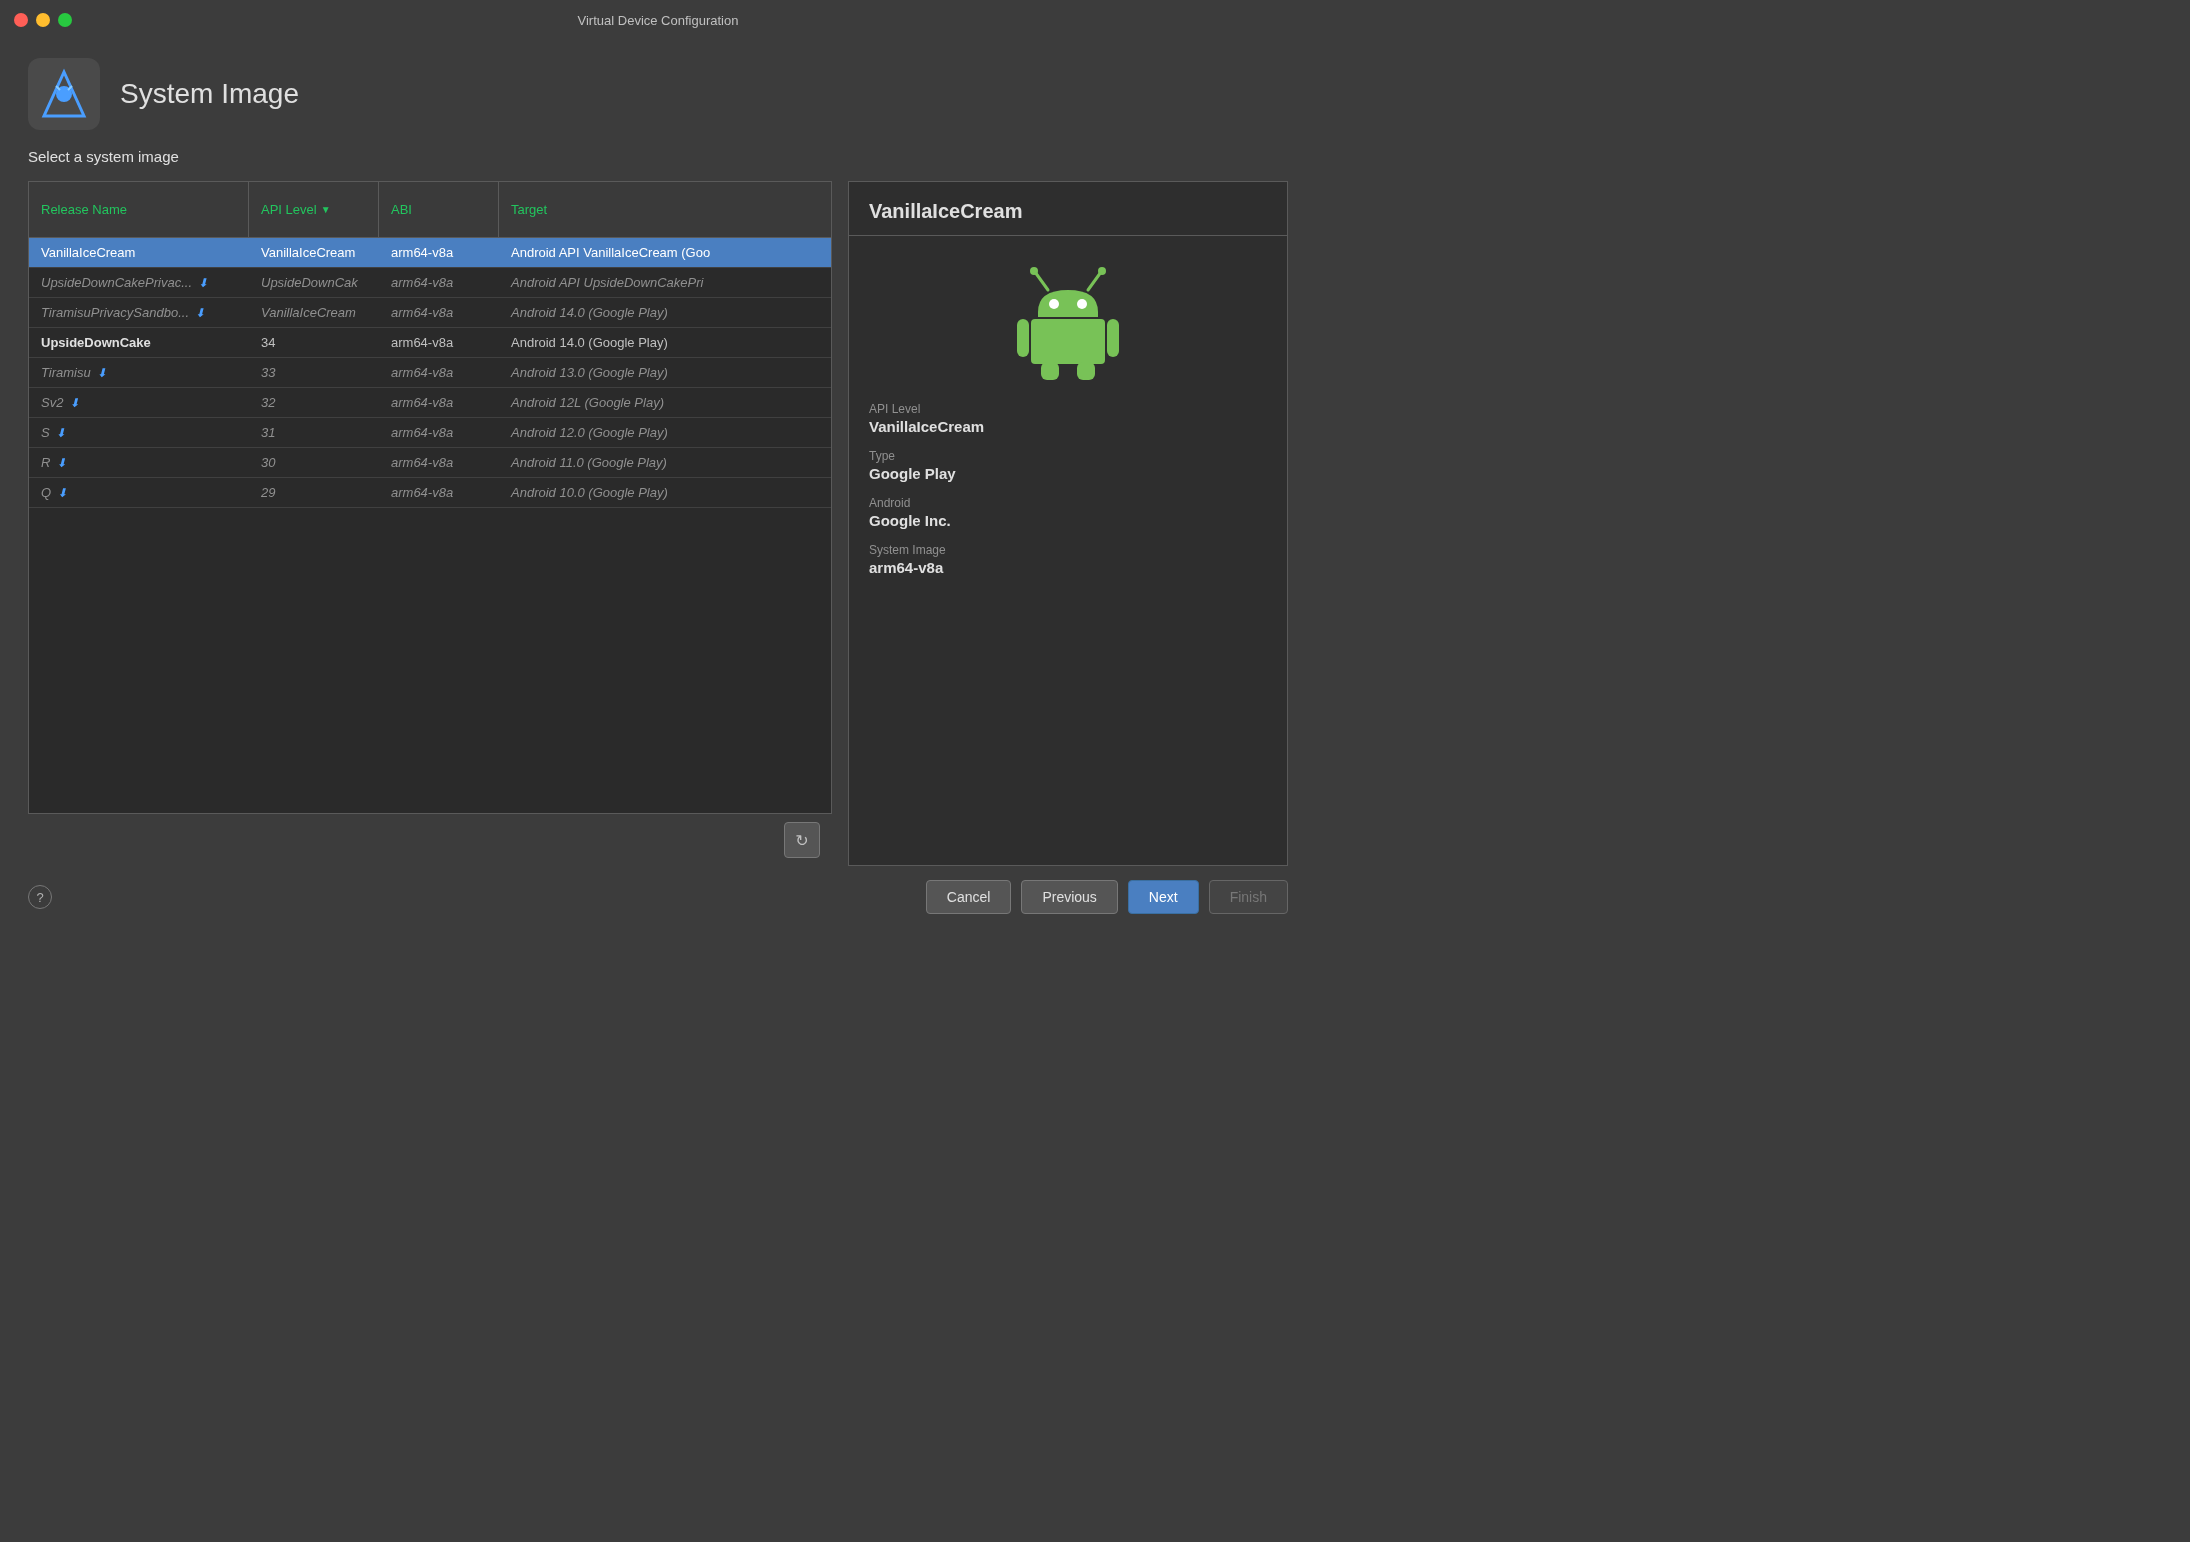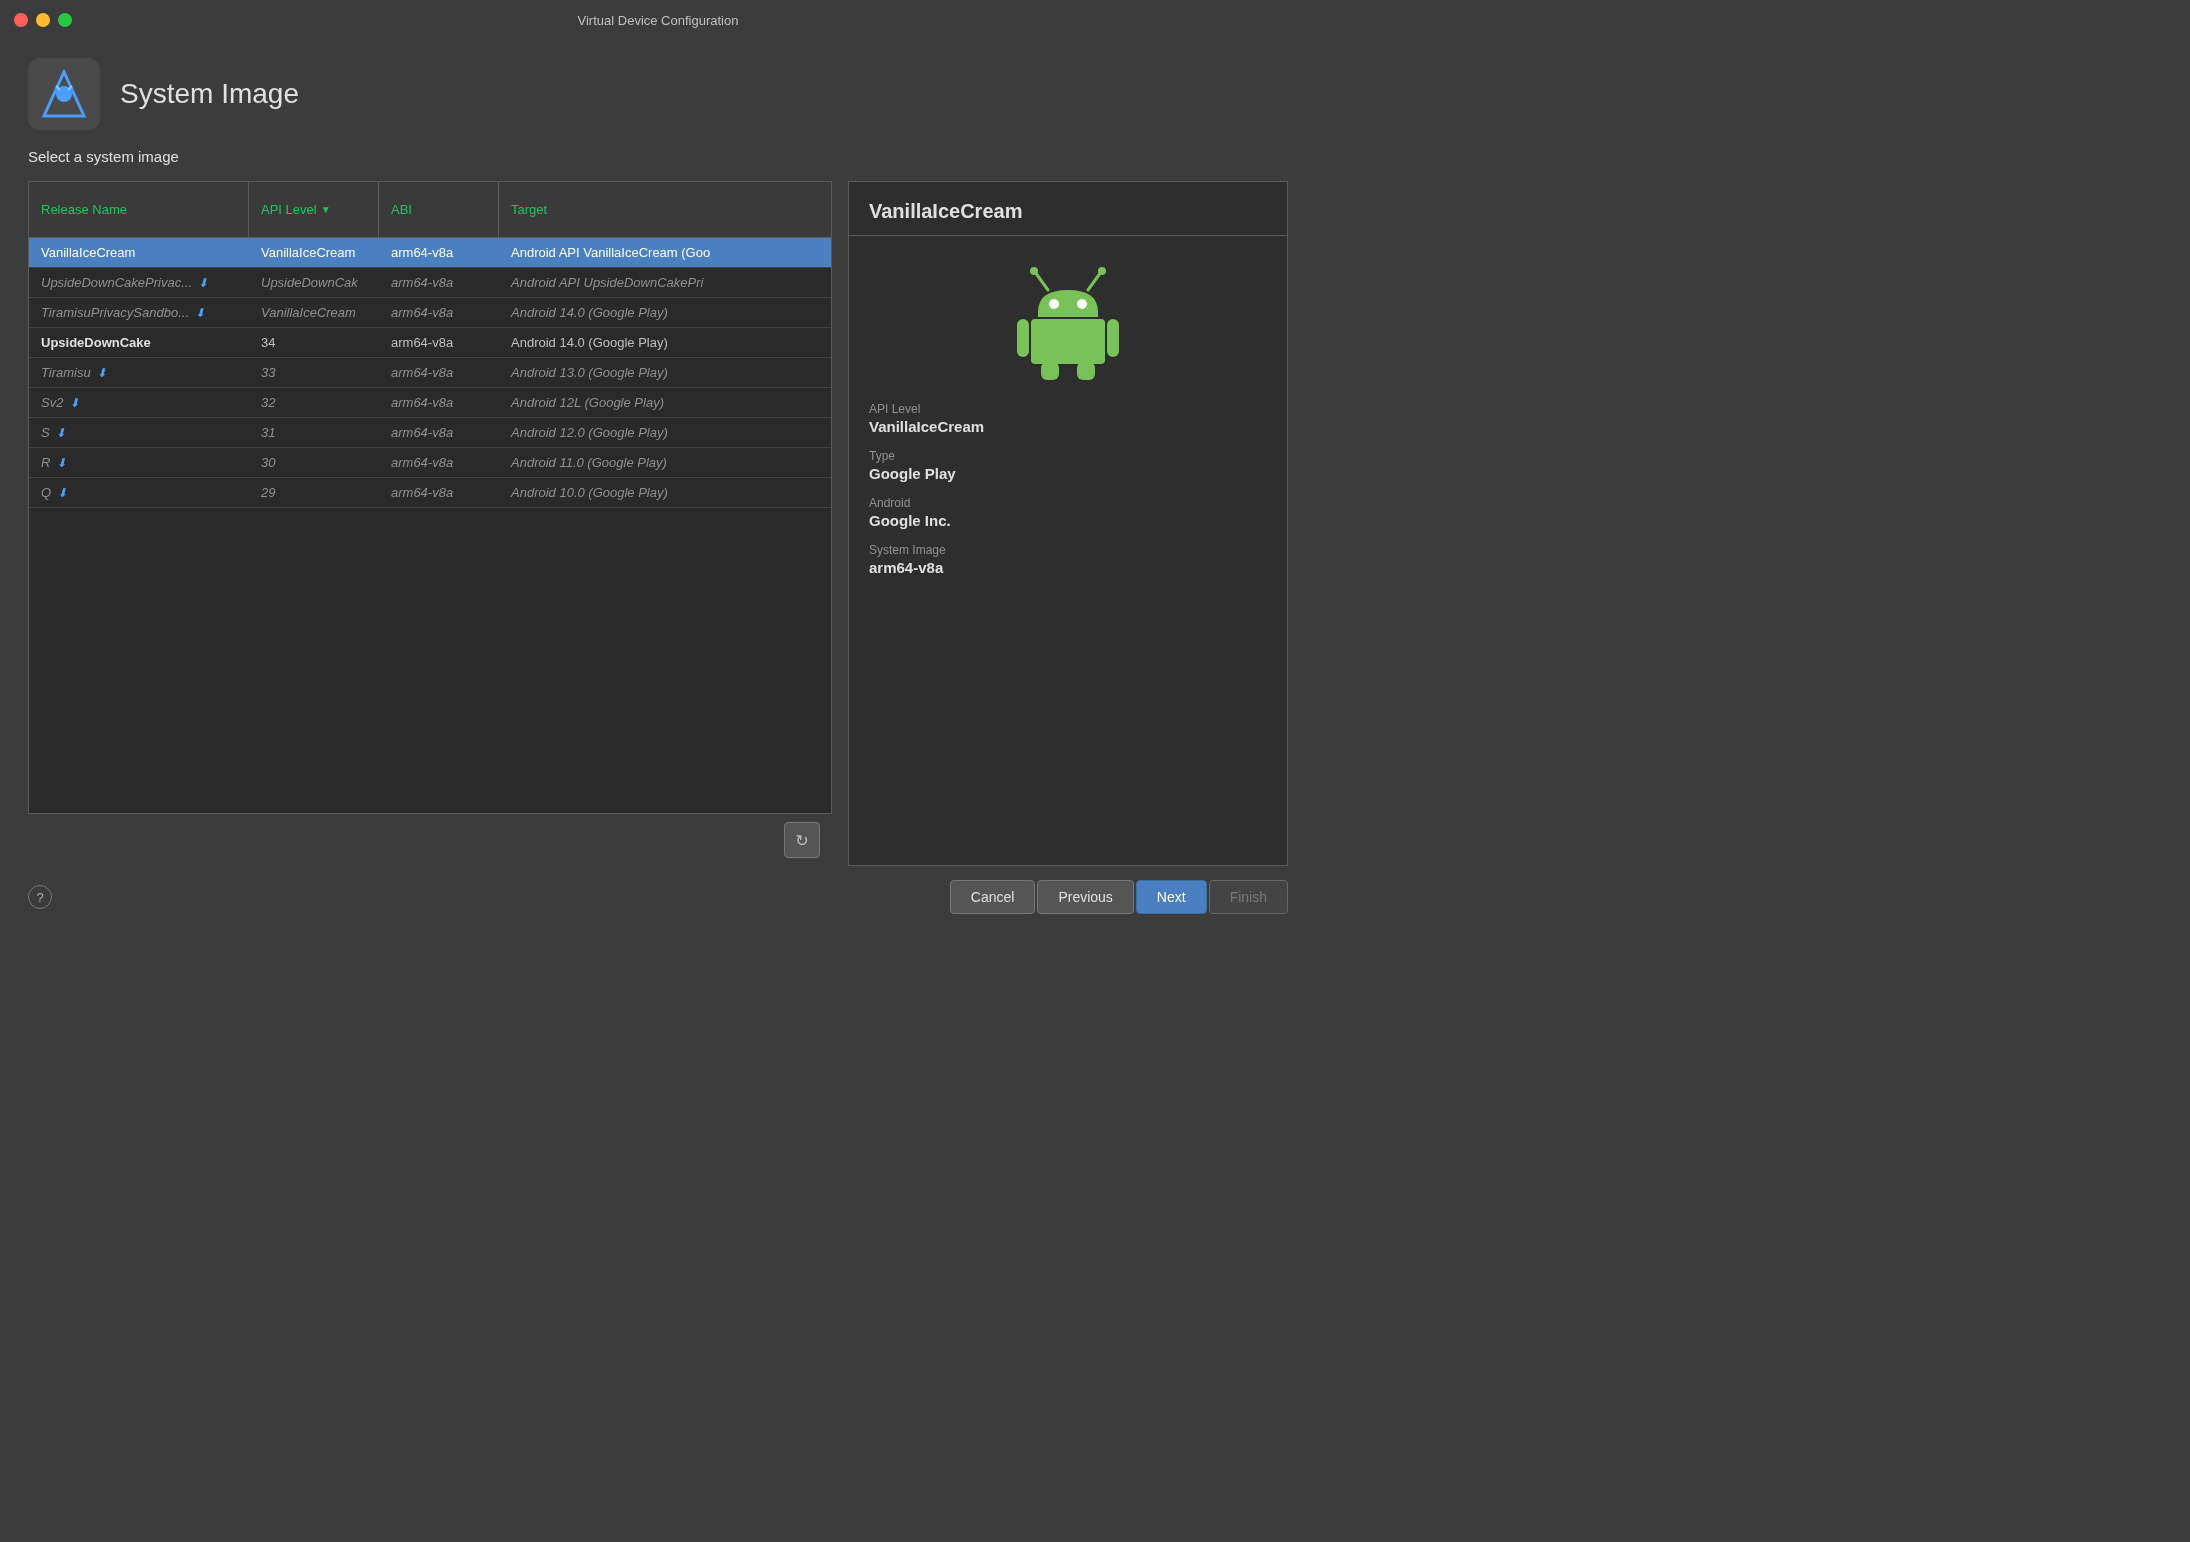--- a/index.html
+++ b/index.html
@@ -283,21 +283,21 @@
       border-radius: 50%;
       display: flex;
       align-items: center;
       justify-content: center;
       font-size: 13px;
       color: #b0b0b0;
       cursor: pointer;
     }
     .btn-group {
       display: flex;
-      gap: 2px;
+      gap: 10px;
     }
     .btn {
       padding: 8px 20px;
       border-radius: 4px;
       font-size: 14px;
       cursor: pointer;
       border: 1px solid #777;
       background: #555;
       color: #e0e0e0;
     }

